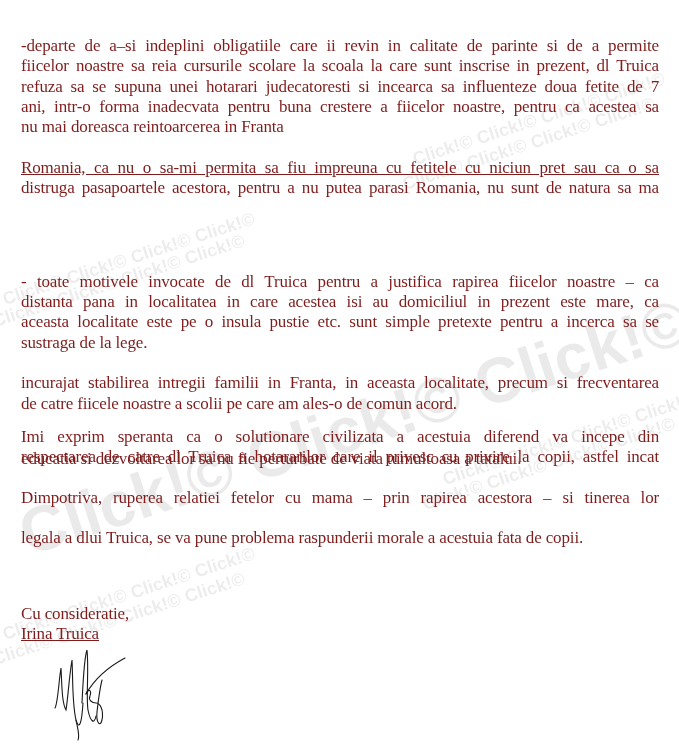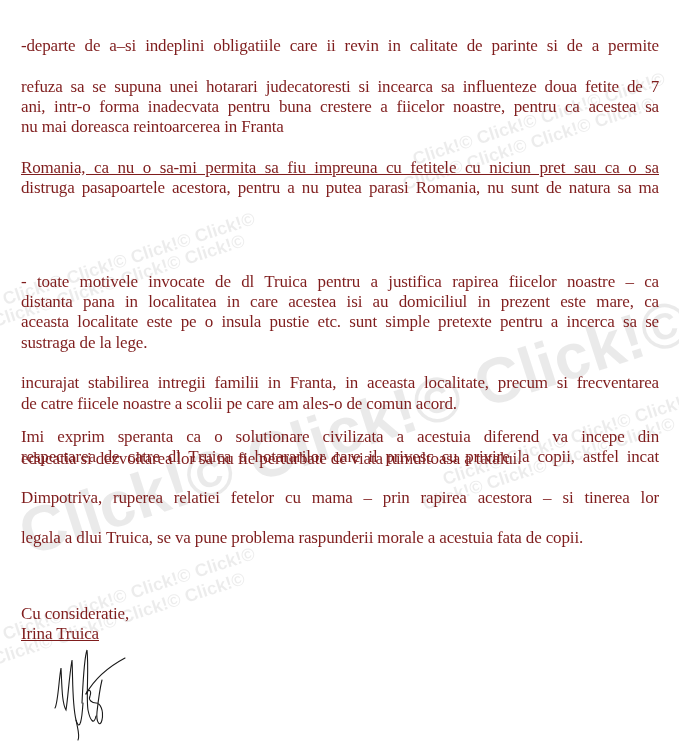--- a/index.html
+++ b/index.html
@@ -29,20 +29,21 @@
   <div class="wm small" style="left:400px;top:175px;">Click!© Click!© Click!© Click!©</div>
   <div class="wm small" style="left:0px;top:290px;">Click!© Click!© Click!© Click!©</div>
   <div class="wm small" style="left:-10px;top:312px;">Click!© Click!© Click!© Click!©</div>
   <div class="wm small" style="left:440px;top:470px;">Click!© Click!© Click!© Click!©</div>
   <div class="wm small" style="left:420px;top:495px;">Click!© Click!© Click!© Click!©</div>
   <div class="wm small" style="left:0px;top:625px;">Click!© Click!© Click!© Click!©</div>
   <div class="wm small" style="left:-10px;top:650px;">Click!© Click!© Click!© Click!©</div>
   <div class="wm big" style="left:10px;top:500px;">Click!© Click!© Click!© Click!©</div>
 
   <div class="line j" style="top:36px;">-departe de a–si indeplini obligatiile care ii revin in calitate de parinte si de a permite</div>
+  <div class="line j" style="top:56px;">fiicelor noastre sa reia cursurile scolare la scoala la care sunt inscrise in prezent, dl Truica</div>
   <div class="line j" style="top:77px;">refuza sa se supuna unei hotarari judecatoresti si incearca sa influenteze doua fetite de 7</div>
   <div class="line j" style="top:97px;">ani, intr-o forma  inadecvata pentru  buna crestere a fiicelor noastre, pentru ca acestea sa</div>
   <div class="line" style="top:117px;">nu mai doreasca reintoarcerea in Franta</div>
 
   <div class="line j" style="top:158px;text-decoration:underline;">Romania, ca nu o sa-mi permita sa fiu impreuna cu fetitele cu niciun pret sau ca o sa</div>
   <div class="line j" style="top:178px;">distruga pasapoartele acestora, pentru a nu putea parasi Romania, nu sunt de natura sa ma</div>
 
   <div class="line j" style="top:272px;"> - toate motivele invocate de dl Truica pentru a justifica rapirea fiicelor noastre – ca</div>
   <div class="line j" style="top:292px;">distanta pana in localitatea in care acestea isi au domiciliul in prezent este mare, ca</div>
   <div class="line j" style="top:312px;">aceasta localitate este pe o insula pustie etc. sunt simple pretexte pentru a incerca sa se</div>

